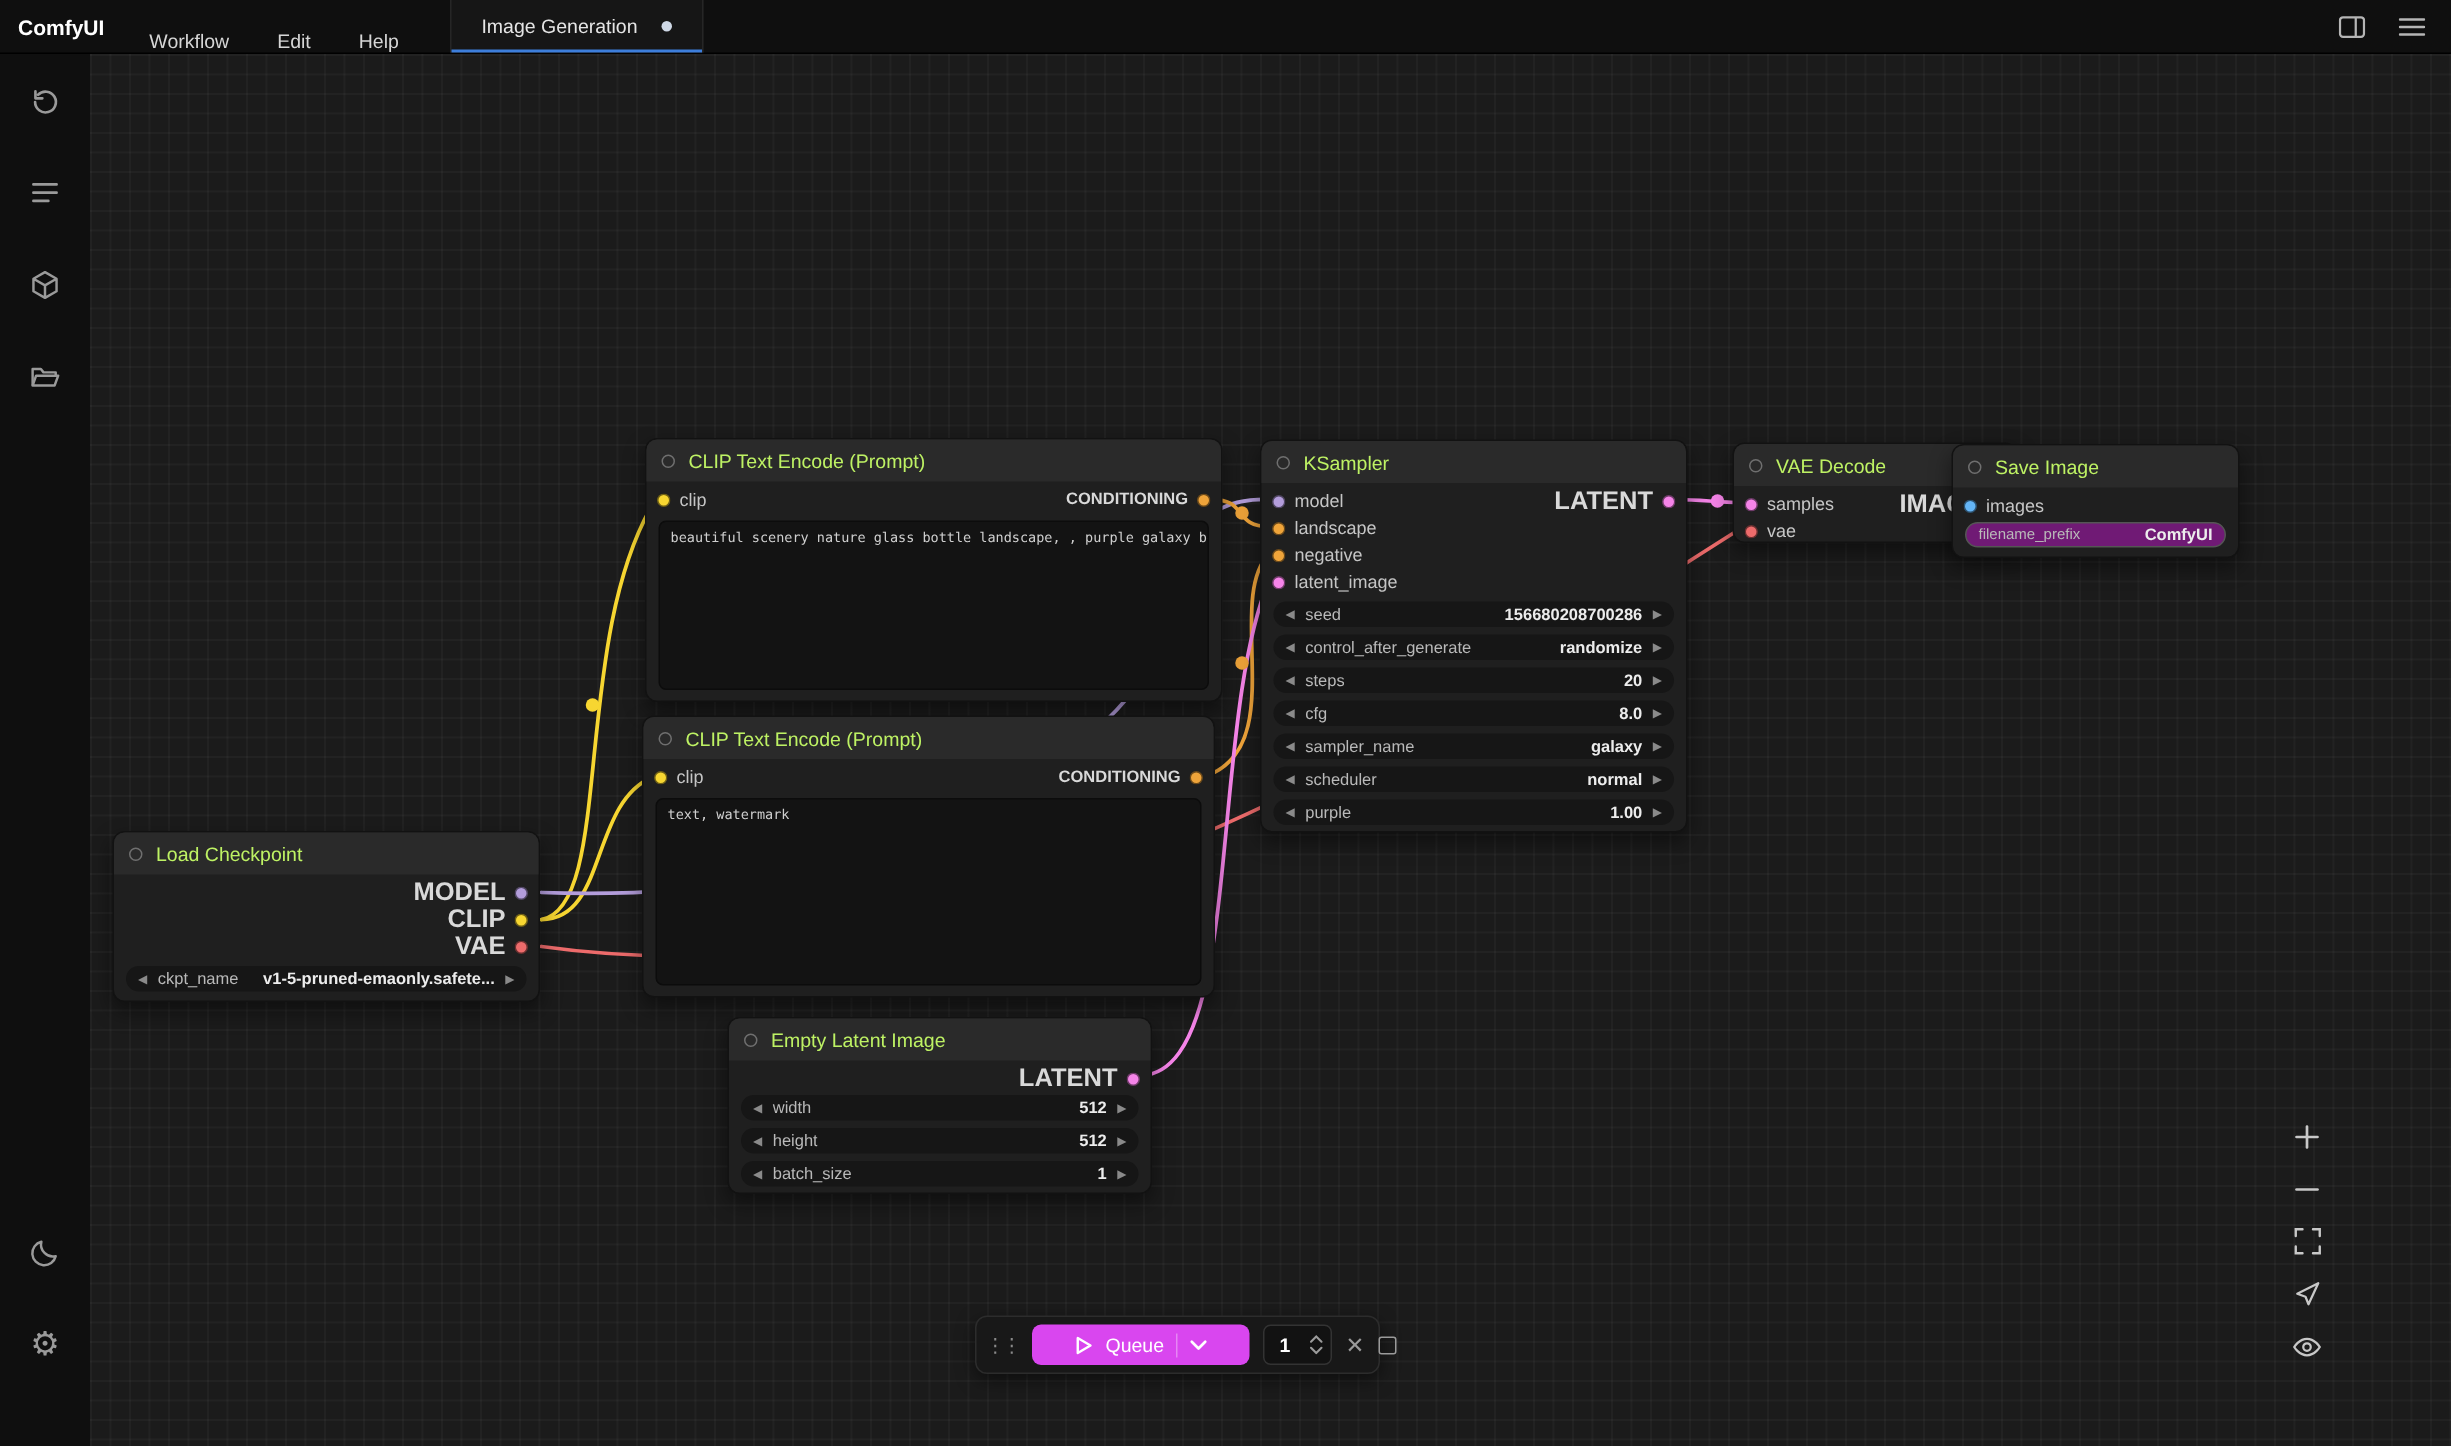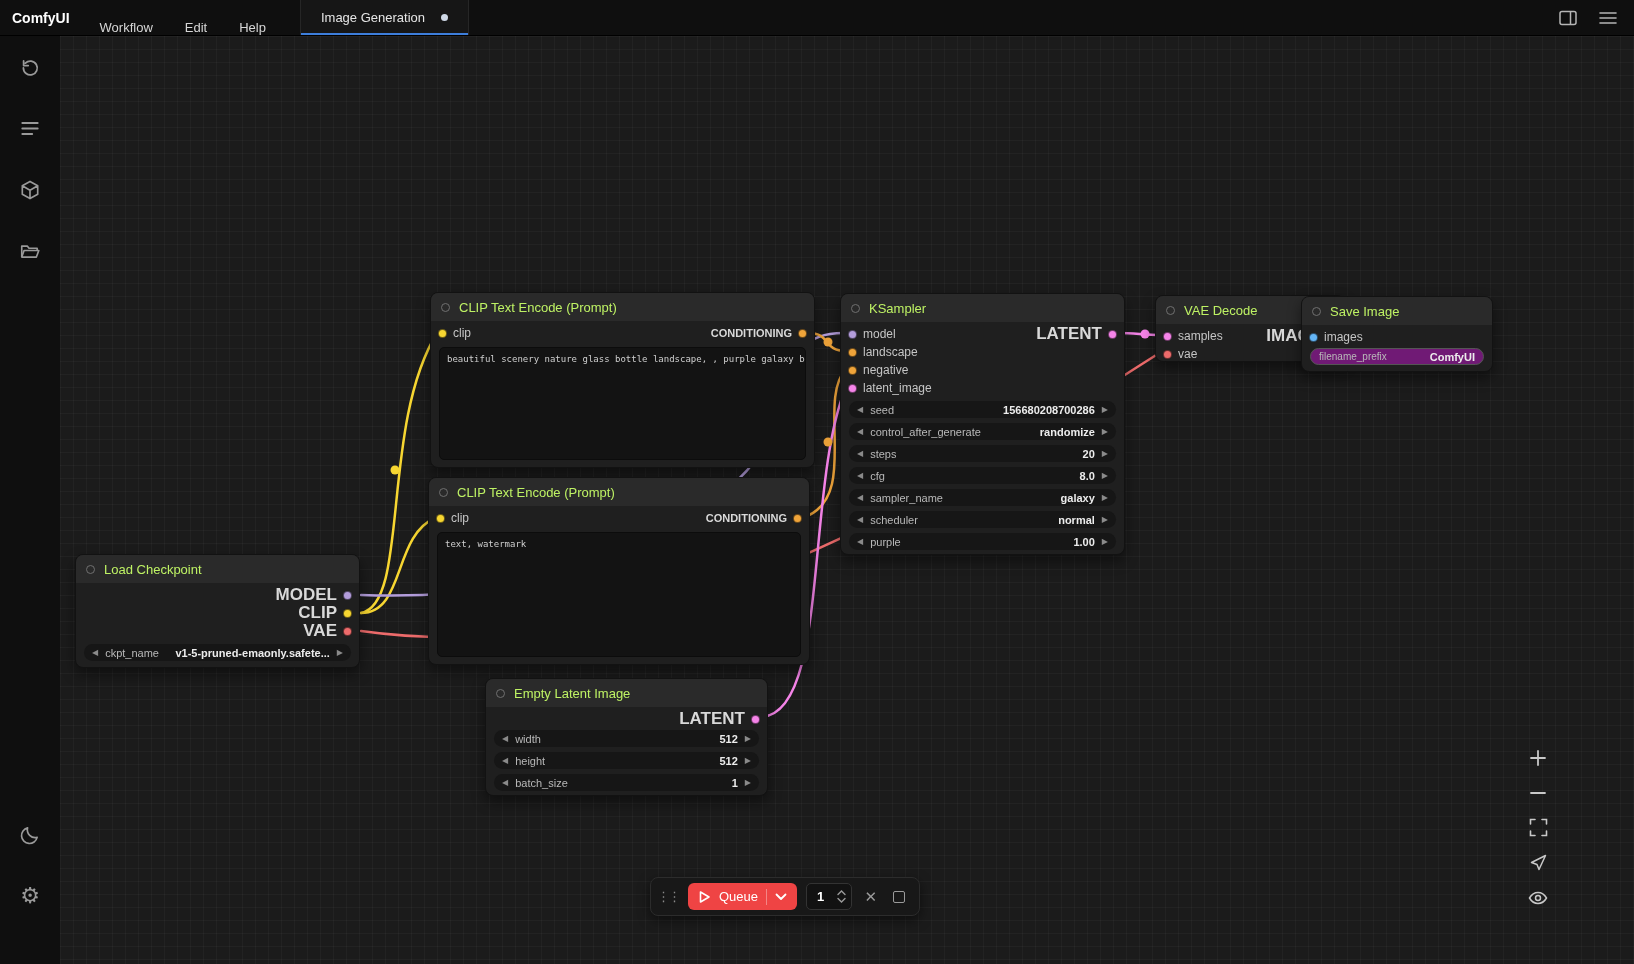--- a/index.html
+++ b/index.html
@@ -79,22 +79,22 @@
   .widget .w-label { color:#b9b9b9; white-space:nowrap; overflow:hidden; }
   .widget .w-value { margin-left:auto; color:#ececec; font-weight:bold; white-space:nowrap; }
   .widget.text-widget { border:1px solid #555; background:#701a75; justify-content:flex-start; }
 
   
   .queue-bar { position:absolute; left:590px; top:841px; width:270px; height:39px; z-index:5;
                background:#181818; border:1px solid #2c2c2c; border-radius:8px;
                display:flex; align-items:center; gap:9px; padding:0 10px 0 6px;
                box-shadow:0 4px 12px rgba(0,0,0,0.5); }
   .drag-handle { color:#8a8a8a; font-size:13px; letter-spacing:-2px; }
-  .queue-btn { height:27px; background:#ef4444; border-radius:6px; display:flex;
-               align-items:center; gap:8px; padding:0 10px; color:#fff; font-size:13px; }
+  .queue-btn { height:27px; background:#d946ef; border-radius:6px; display:flex;
+               align-items:center; gap:8px; padding:0 28px; color:#fff; font-size:13px; }
   .qsep { width:1px; height:16px; background:rgba(255,255,255,0.35); }
   .batch-box { height:27px; min-width:46px; background:#121212; border:1px solid #333;
                border-radius:5px; display:flex; align-items:center; padding:0 4px 0 10px; gap:6px; }
   .batch-val { color:#fff; font-size:13px; font-weight:bold; border:none; background:transparent;
                width:14px; font-family:"Liberation Sans", sans-serif; }
   .steppers { display:flex; flex-direction:column; gap:1px; }
   .qicon { color:#9a9a9a; font-size:15px; display:flex; align-items:center; justify-content:center;
            width:20px; height:20px; }
   .stop-square { width:12px; height:12px; border:1.5px solid #9a9a9a; border-radius:2px; }
 

